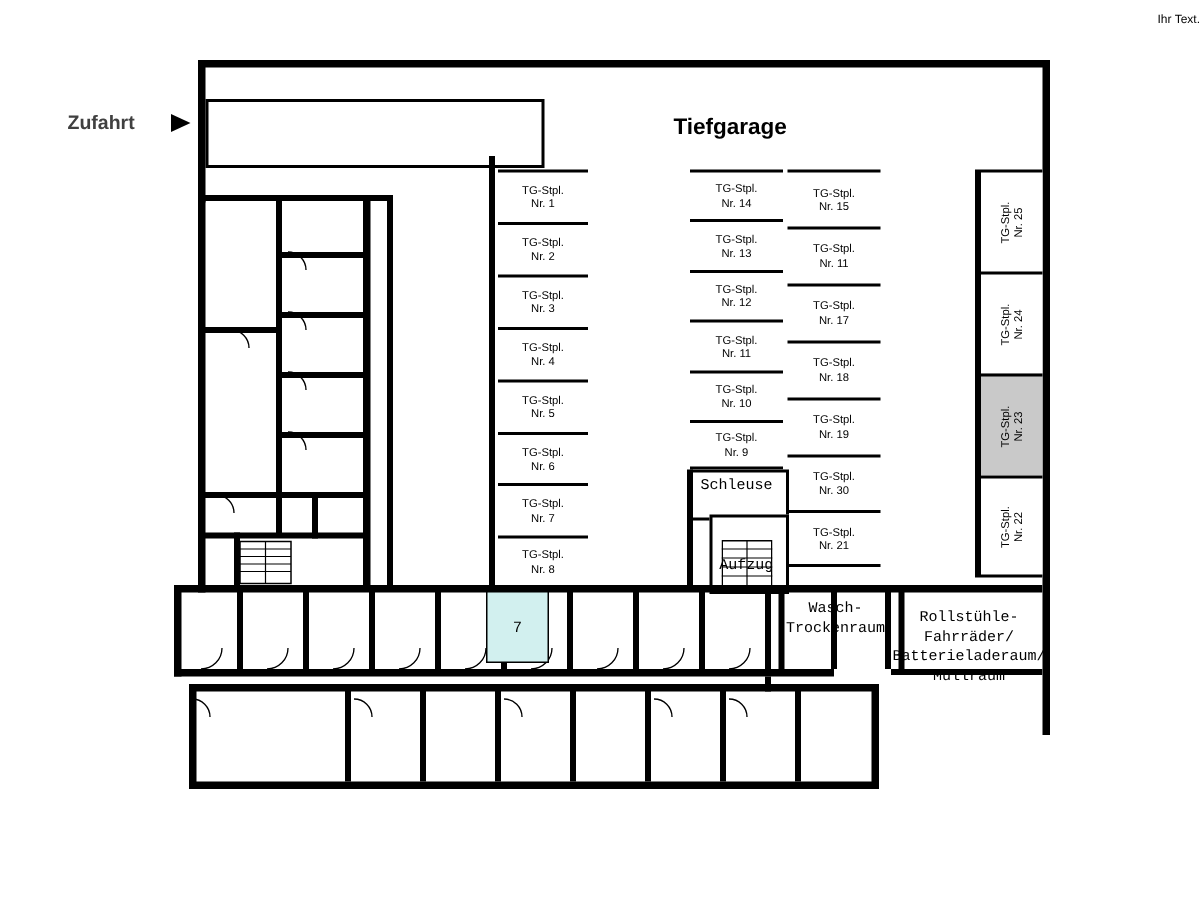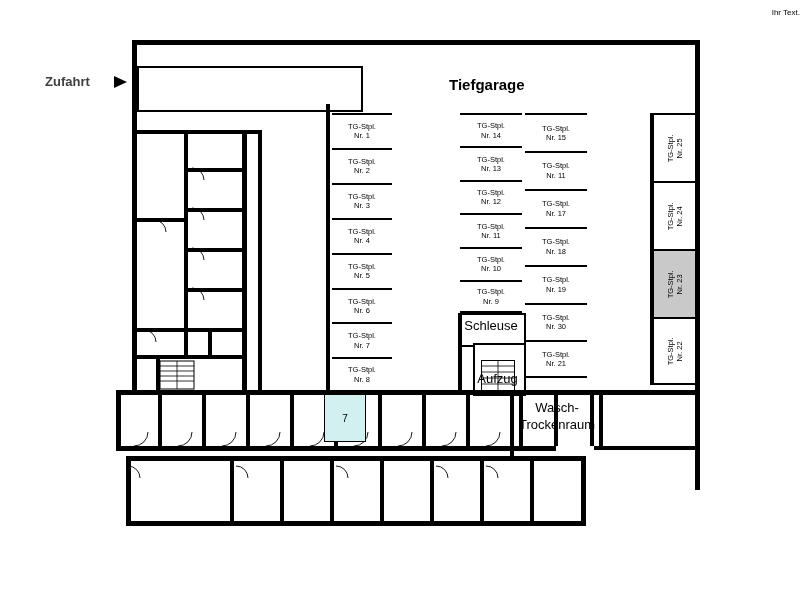--- a/index.html
+++ b/index.html
@@ -77,25 +77,26 @@
     transform: rotate(-90deg);
     font-size: 7.5px;
     line-height: 1.25;
     color: #000;
     text-align: center;
     white-space: nowrap;
   }
   .stall-rot.highlight { background: #c9c9c9; }
 
   .room-label {
-    font-size: 13px;
+    font-size: 10px;
     line-height: 1.3;
     color: #000;
     text-align: center;
     white-space: pre-line;
+    font-family: Liberation Mono, monospace;
   }
 
   .hl-room {
     box-sizing: border-box;
     background: #d2f0ef;
     border: 1px solid #000;
     display: flex;
     align-items: center;
     justify-content: center;
     font-size: 10px;
@@ -360,14 +361,17 @@
       <path d="M 376 76 A 12 12 0 0 1 388 88" fill="none" stroke="#000" stroke-width="0.9"></path>
     </svg>
   </div>
 
   <div class="abs hl-room" style="left:324px; top:394px; width:42px; height:48px;">7</div>
 
   <div class="abs" style="left:519px; top:392px; width:76px; height:55px; border-left:4px solid #000; border-right:4px solid #000;"></div>
   <div class="abs room-label" style="left:519px; top:400px; width:76px;">Wasch-
 Trockenraum</div>
 
+  <div class="abs room-label" style="left:592px; top:406px; width:108px;">Rollstühle- Fahrräder/
+Batterieladeraum/
+Müllraum</div>
 
 </div>
 
 </body></html>

